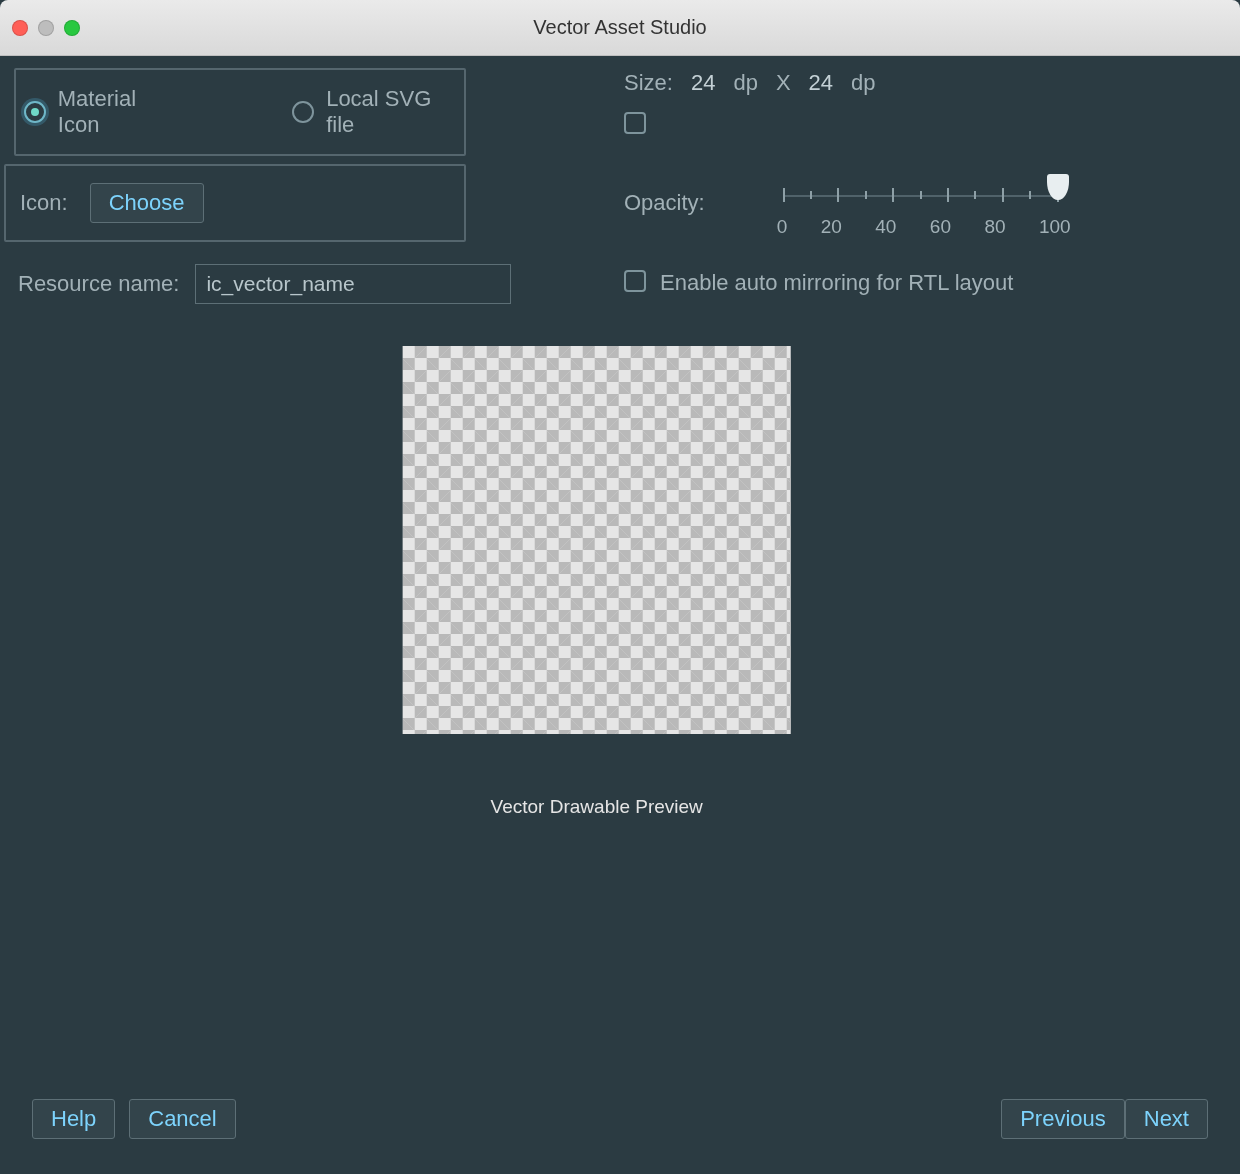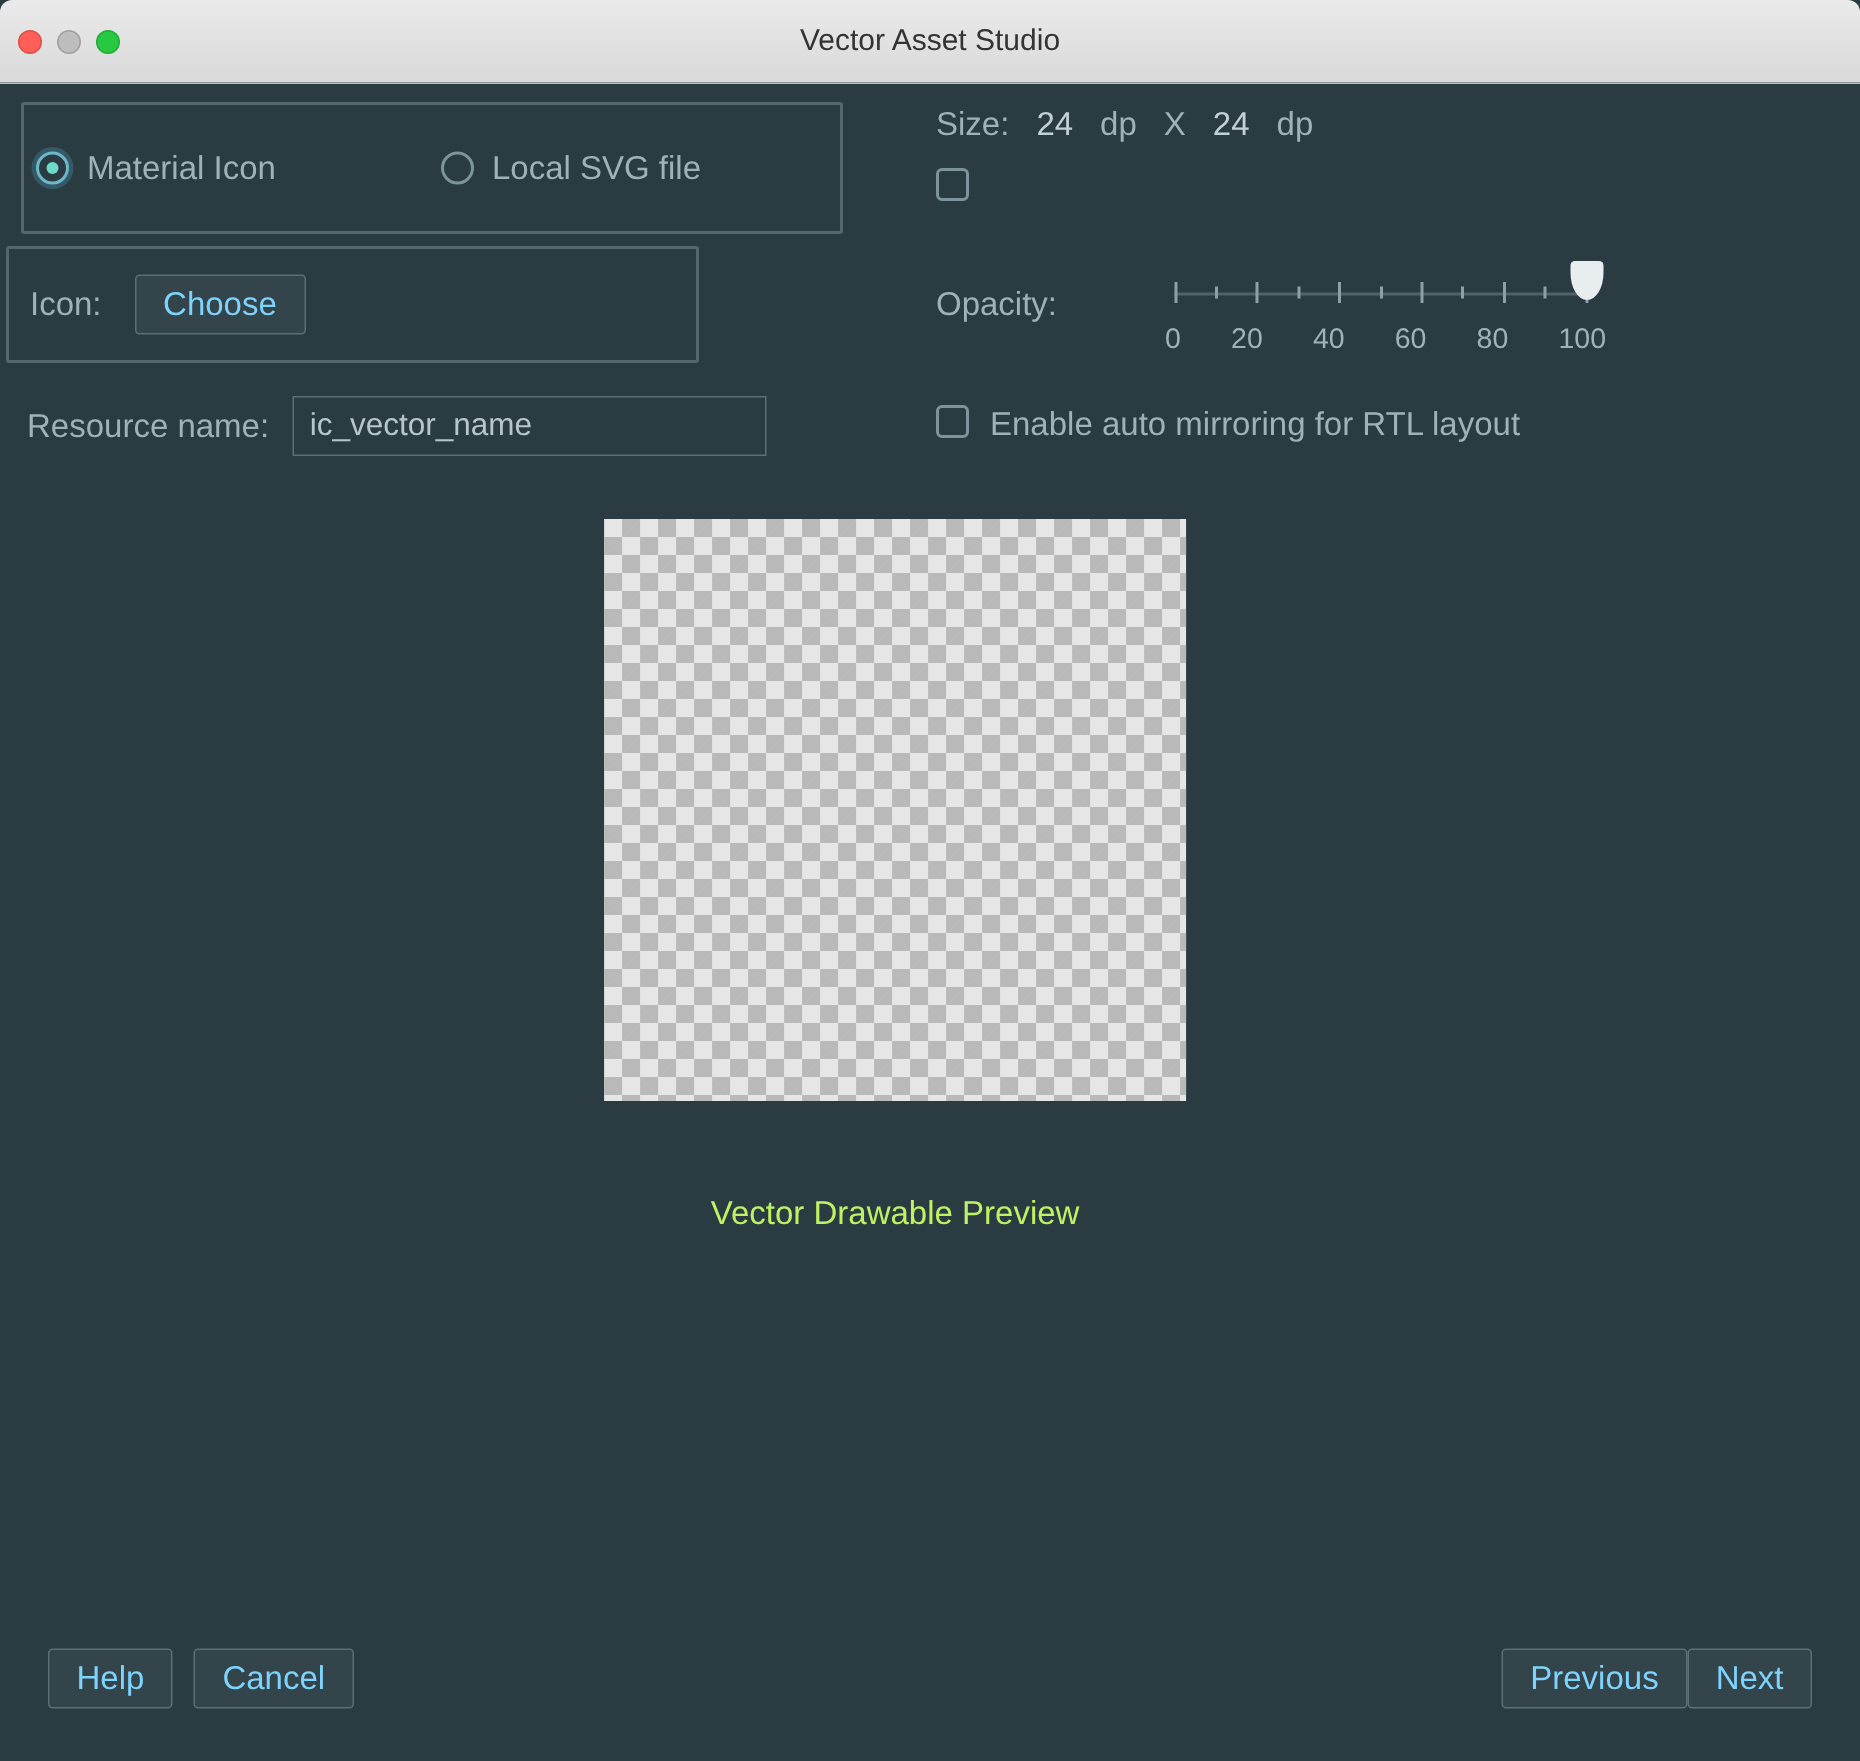--- a/index.html
+++ b/index.html
@@ -48,21 +48,21 @@
     color: #a2b1b7;
     font-size: 22px;
   }
   .group-box {
     position: absolute;
     border: 2px solid #55666e;
     border-radius: 2px;
   }
   .group-source {
     left: 14px; top: 12px;
-    width: 548px; height: 88px;
+    width: 452px; height: 88px;
     display: flex;
     align-items: center;
     gap: 110px;
     padding-left: 8px;
   }
   .radio {
     display: flex;
     align-items: center;
     gap: 12px;
     cursor: pointer;
@@ -194,22 +194,22 @@
       linear-gradient(45deg, #b9b9b9 25%, transparent 25%),
       linear-gradient(-45deg, #b9b9b9 25%, transparent 25%),
       linear-gradient(45deg, transparent 75%, #b9b9b9 75%),
       linear-gradient(-45deg, transparent 75%, #b9b9b9 75%);
     background-size: 24px 24px;
     background-position: 0 0, 0 12px, 12px -12px, -12px 0px;
     background-color: #e6e6e6;
   }
   .preview-caption {
     margin-top: 62px;
-    font-size: 22px;
-    color: #bef264;
+    font-size: 19px;
+    color: #e5e5e5;
   }
   .footer {
     height: 92px;
     display: flex;
     align-items: center;
     padding: 0 32px 18px 32px;
   }
   .footer .spacer { flex: 1; }
 </style>
 </head>

